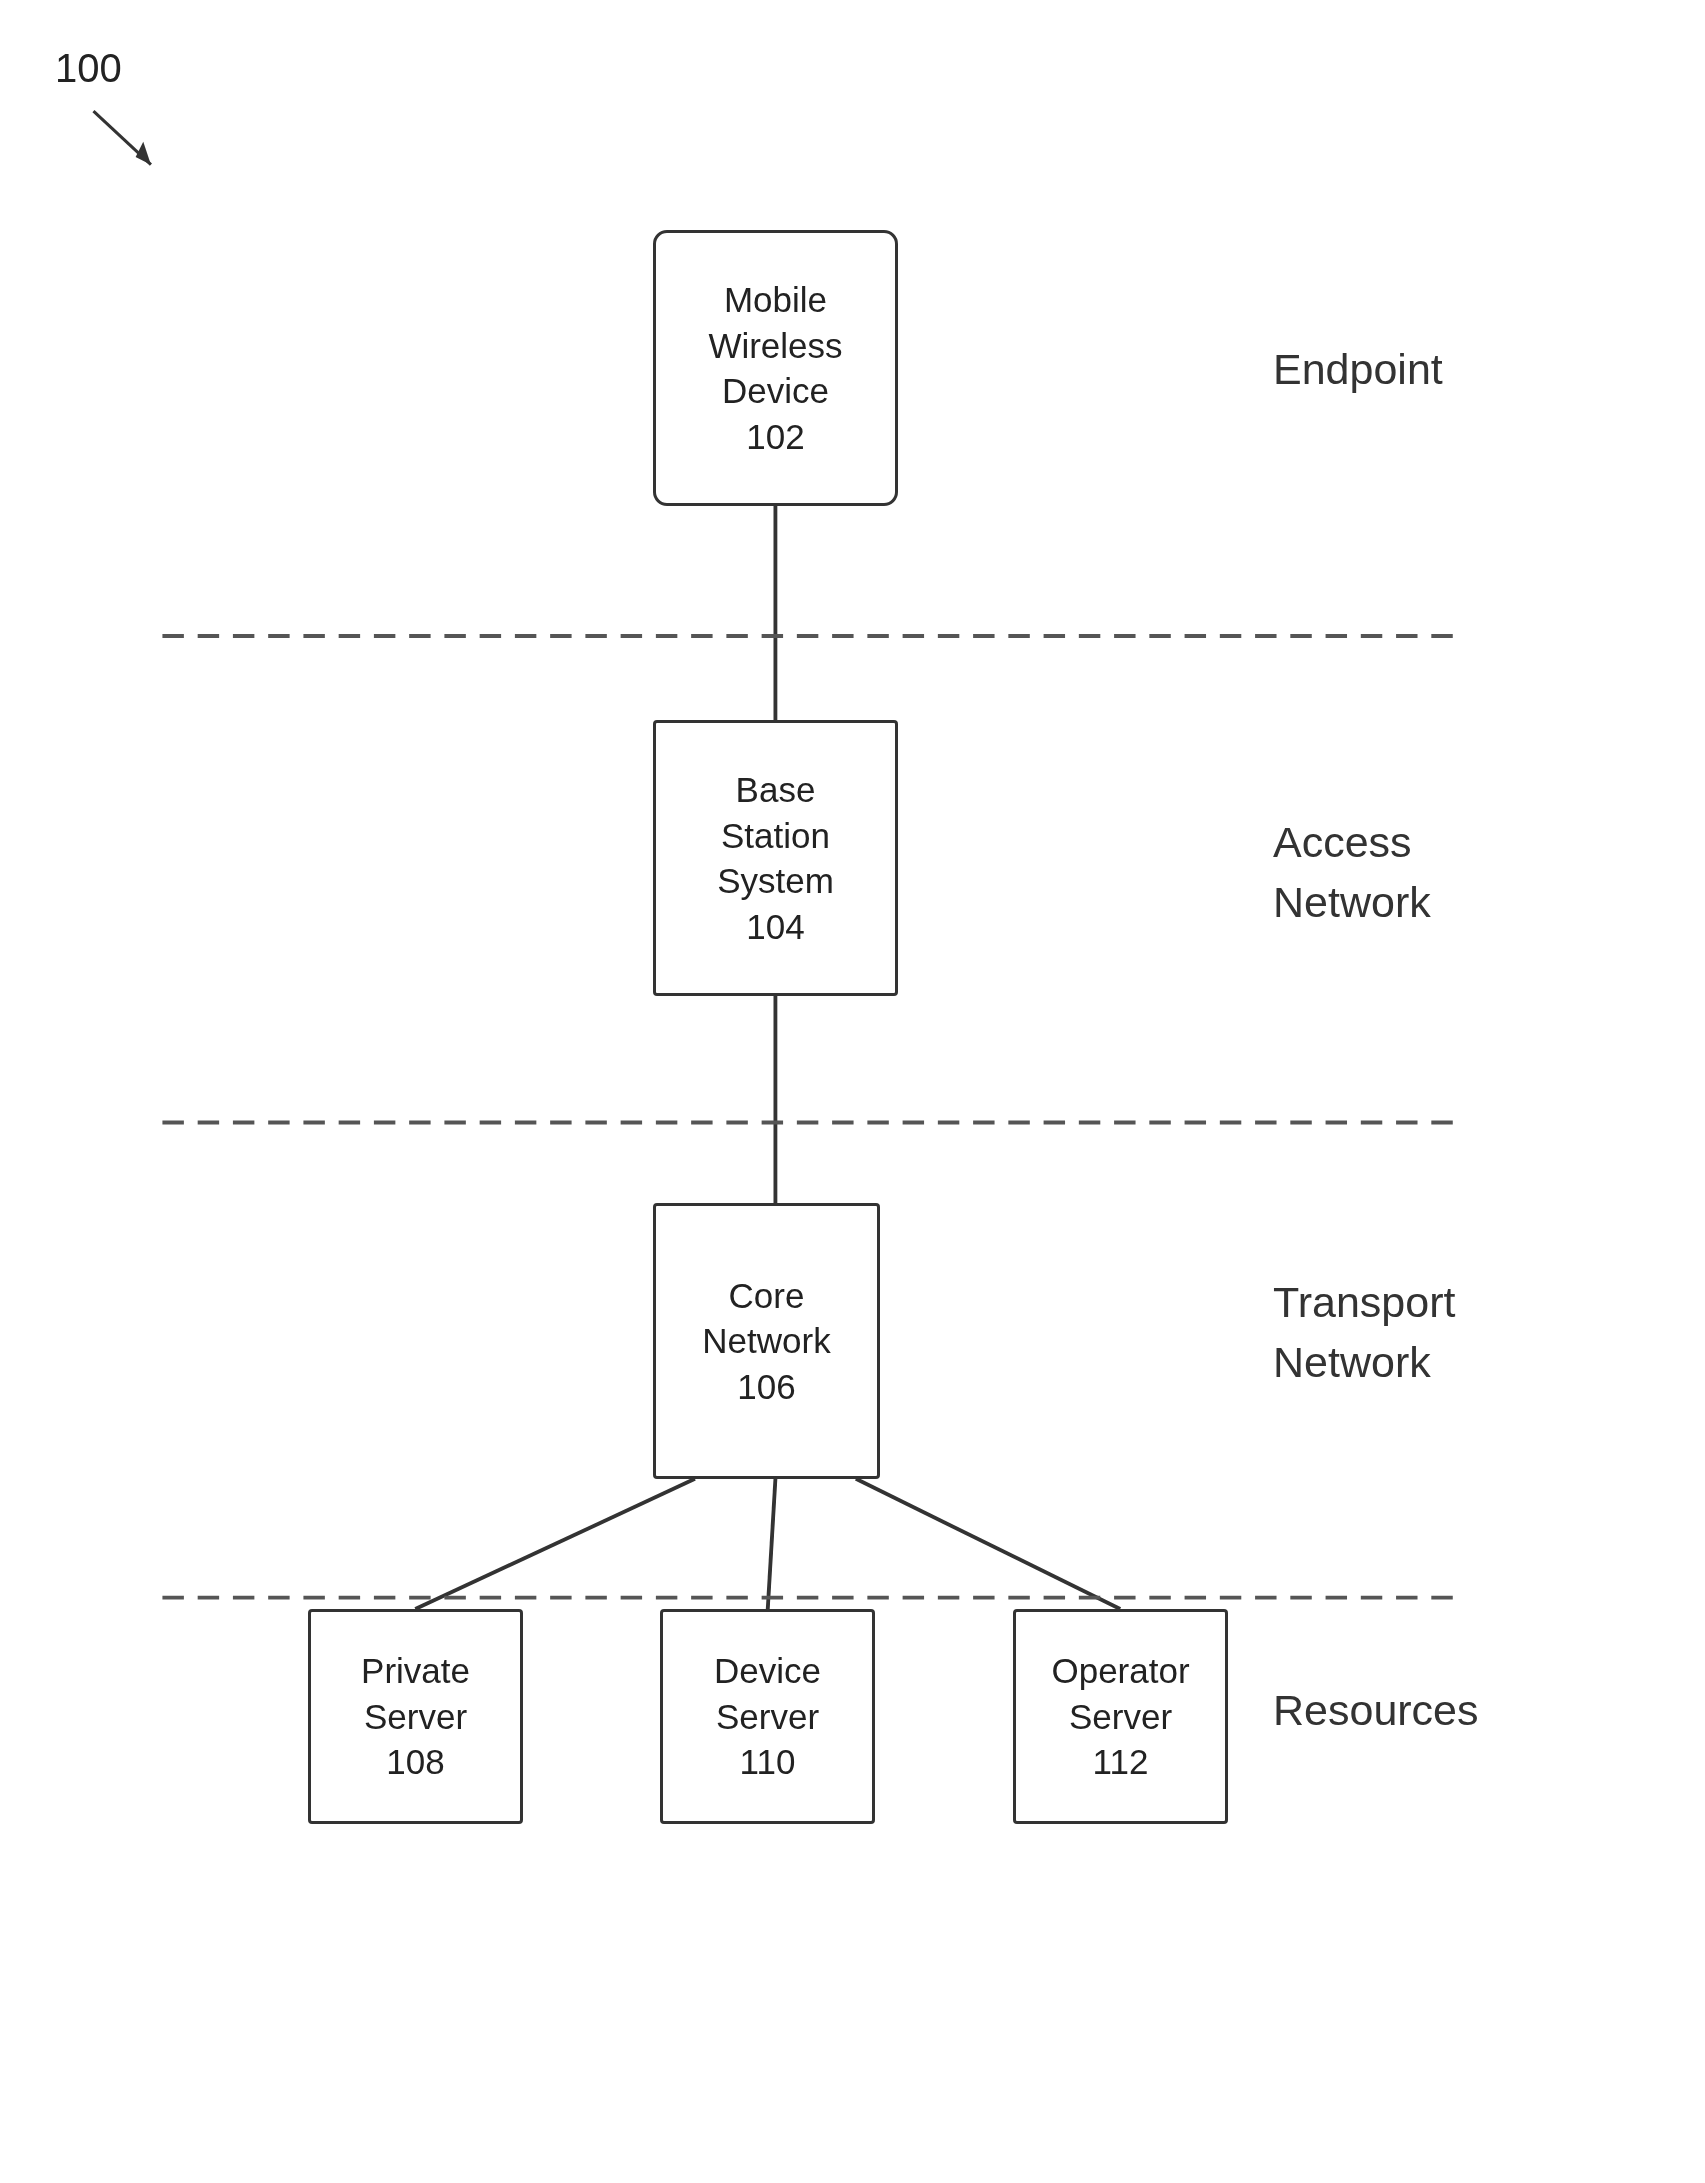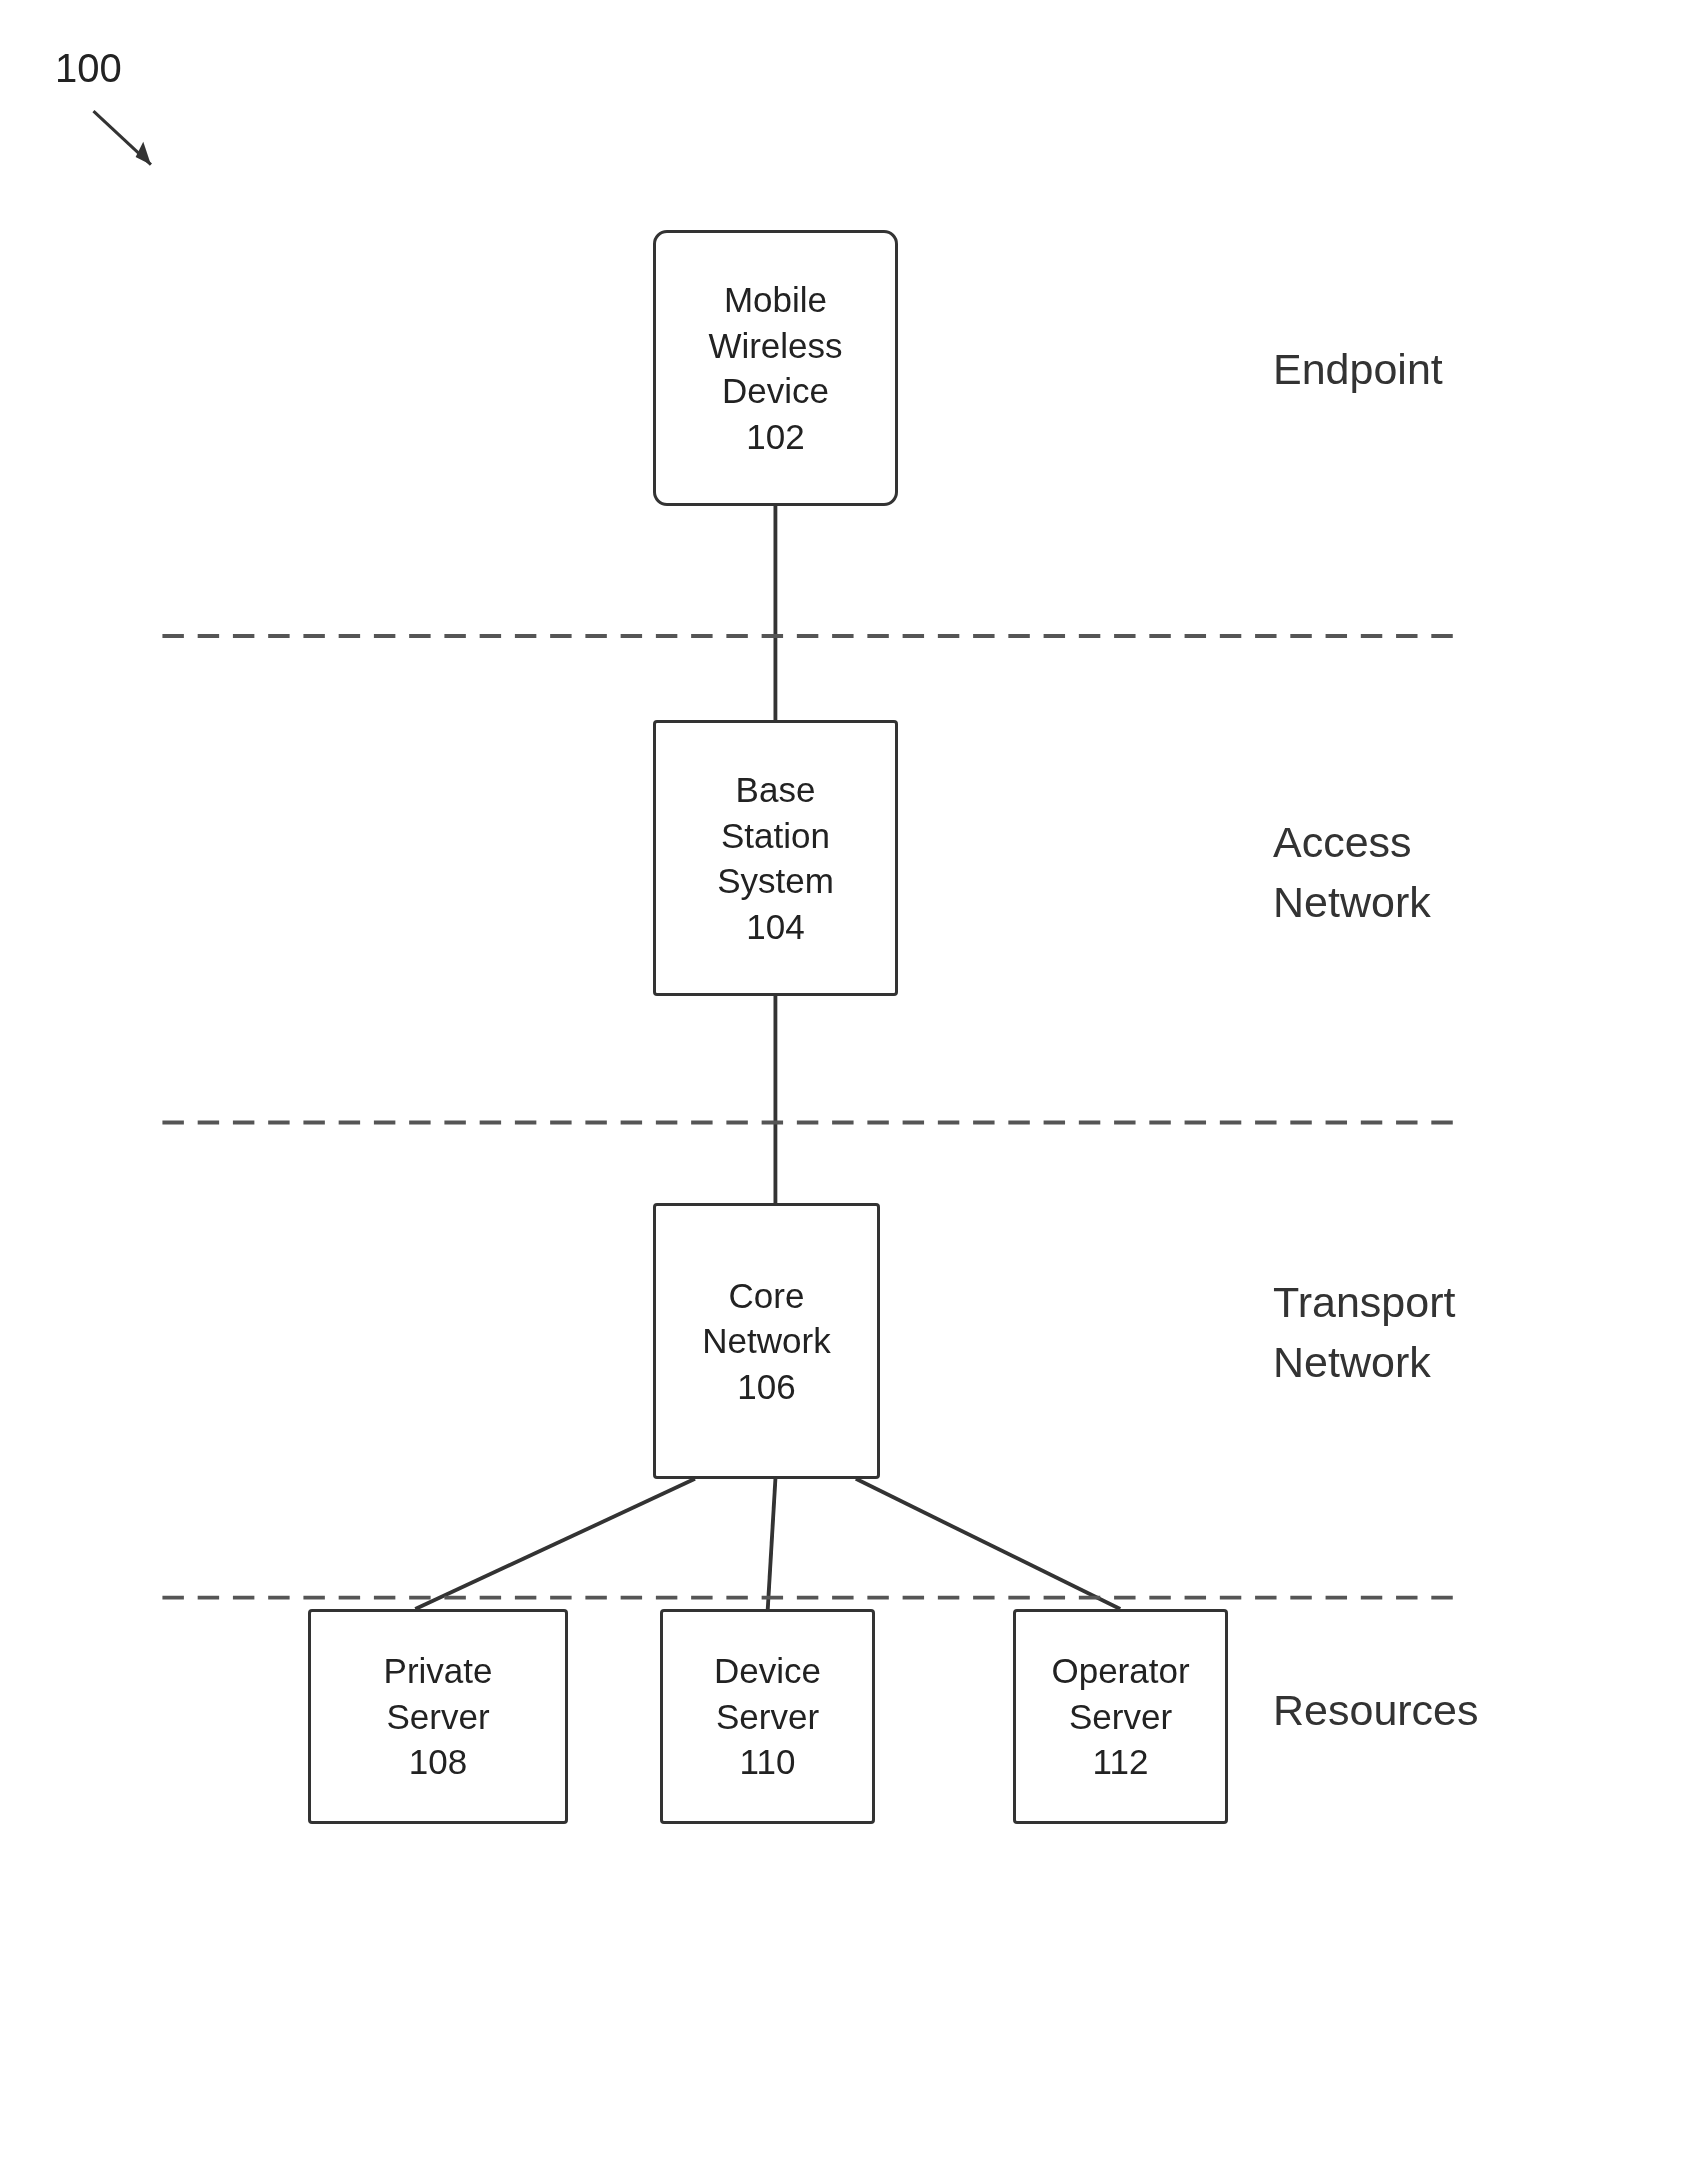--- a/index.html
+++ b/index.html
@@ -69,21 +69,21 @@
     
     .node-core {
       width: 227px;
       height: 276px;
       left: 644px;
       top: 1203px;
     }
 
     
     .node-private {
-      width: 260px;
+      width: 215px;
       height: 215px;
       left: 299px;
       top: 1609px;
     }
 
     
     .node-public {
       width: 215px;
       height: 215px;
       left: 651px;

